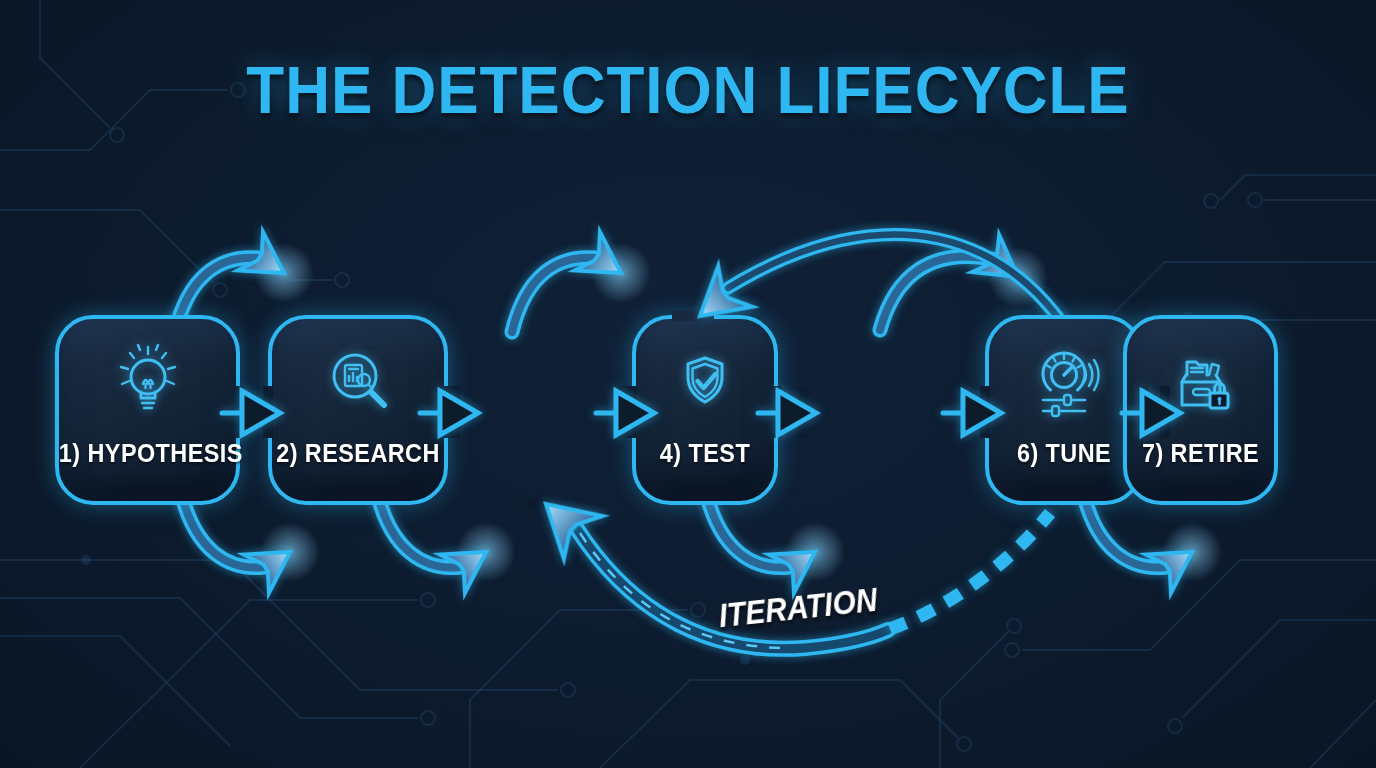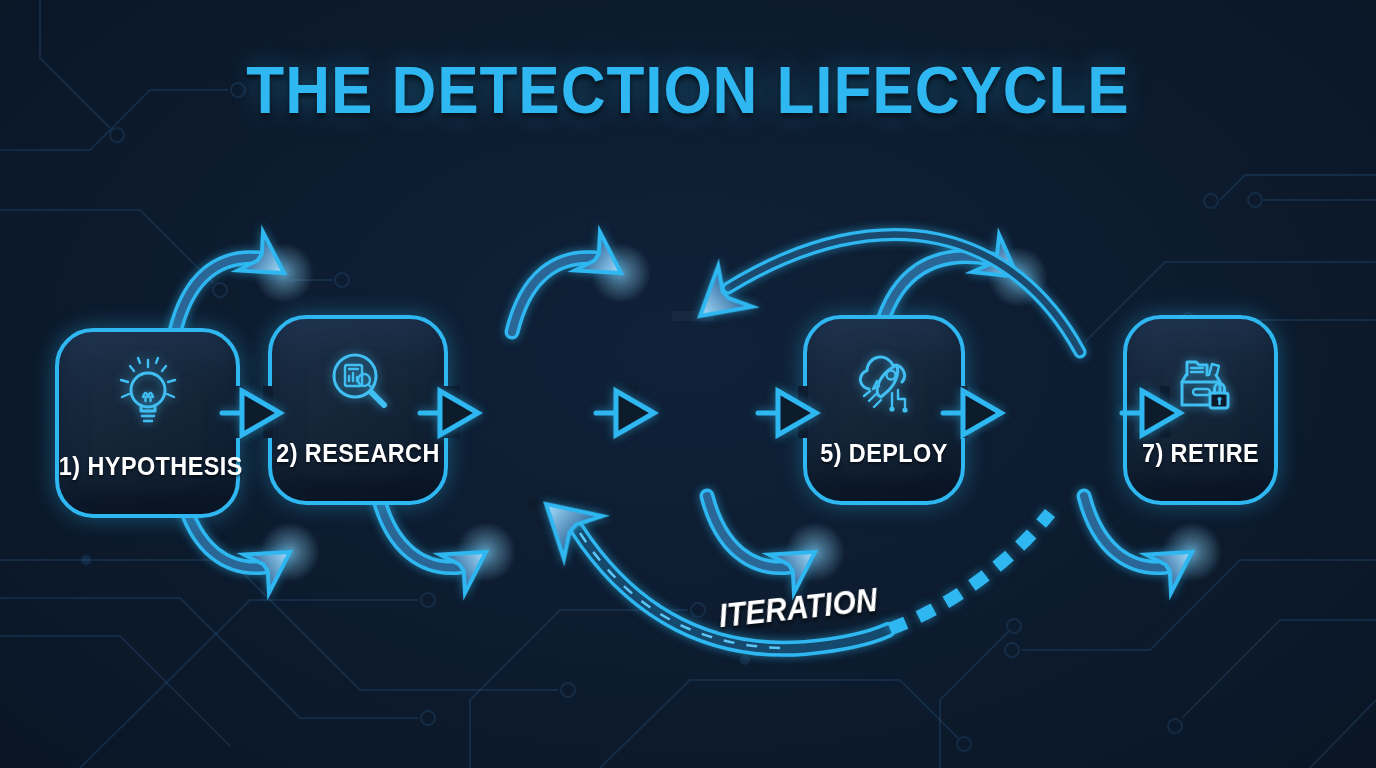--- a/index.html
+++ b/index.html
@@ -162,21 +162,21 @@
         <use href="#ah" class="head" transform="translate(1192 552) rotate(-33)"></use>
       </g>
       <g>
         <path class="it-o" d="M 577 529 C 635 618 715 655 805 648 C 838 645 868 639 888 630"></path>
         <path class="it-i" d="M 577 529 C 635 618 715 655 805 648 C 838 645 868 639 888 630"></path>
         <path class="it-dash-center" d="M 580 533 C 630 610 700 649 792 648"></path>
       </g>
     </g>
   </svg>
 
-  <div class="box" style="left:55px;width:185px;margin-top:13px;">
+  <div class="box" style="left:55px;width:185px;">
     <div class="ic">
       <svg width="96" height="96" viewBox="0 0 96 96">
         <circle class="icon-line" cx="48" cy="44" r="17"></circle>
         <path class="icon-line" d="M41 59 v6 h14 v-6"></path>
         <path class="icon-thin" d="M42 70 h12 M44 75 h8"></path>
         <path class="icon-thin" d="M43 51 q2.5 -8 5 0 q2.5 -8 5 0 M45.5 51 v4 M50.5 51 v4"></path>
         <path class="icon-thin" d="M48 21 V 14 M34 25 l-4 -5 M62 25 l4 -5 M28 36 l-7 -2 M68 36 l7 -2 M29 48 l-7 3 M67 48 l7 3 M40 17 l-2 -5 M56 17 l2 -5"></path>
       </svg>
     </div>
     <span class="lbl">1) HYPOTHESIS</span>
@@ -190,37 +190,48 @@
         <rect class="icon-thin" x="35" y="32" width="17" height="21" rx="2"></rect>
         <path class="icon-thin" d="M39 36 h9 M39 48 v-5 M43 48 v-8 M47 48 v-4"></path>
         <circle class="icon-thin" cx="54" cy="47" r="6"></circle>
         <path class="icon-thin" d="M58.5 51.5 l4 4"></path>
       </svg>
     </div>
     <span class="lbl">2) RESEARCH</span>
   </div>
 
 
-
-  <div class="box" style="left:803px;width:162px;">
-    <div class="ic">
-      <svg width="96" height="96" viewBox="0 0 96 96">
-        <path class="icon-line" d="M33 56 a9.5 9.5 0 0 1 -2 -18.5 a13.5 13.5 0 0 1 26 -5 a10 10 0 0 1 9 16.5"></path>
-        <path class="icon-line" d="M42 62 c-3 -9 3 -19 12 -26 l7 -4 c2 8 -1 18 -8 25 l-8 7 z"></path>
-        <circle class="icon-thin" cx="55" cy="42" r="4.5"></circle>
-        <path class="icon-thin" d="M43 53 l-6 3 4 -8"></path>
-        <path class="icon-thin" d="M33 68 l7 -7 M28 63 l6 -5 M38 74 l7 -7"></path>
-        <path class="icon-thin" d="M62 57 v9 h7 v8 M56 60 v13"></path>
-        <circle class="icon-fill" cx="69" cy="77" r="2.6"></circle>
-          <circle class="icon-fill" cx="56" cy="76" r="2.6"></circle>
-      </svg>
-    </div>
-    <span class="lbl">5) DEPLOY</span>
-  </div>
-
+  <div class="box" style="left:632px;width:146px;">
+    <div class="ic">
+      <svg width="96" height="96" viewBox="0 0 96 96">
+        <path class="icon-line" d="M48 25 l17 6 v13 c0 13 -7.5 20 -17 25 c-9.5 -5 -17 -12 -17 -25 v-13 Z"></path>
+        <path class="icon-thin" d="M48 31 l12.5 4.5 v9.5 c0 10 -5.5 15 -12.5 19 c-7 -4 -12.5 -9 -12.5 -19 v-9.5 Z"></path>
+        <path class="icon-thick" d="M40.5 48 l6 7 12 -14"></path>
+      </svg>
+    </div>
+    <span class="lbl">4) TEST</span>
+  </div>
+
+
+  <div class="box" style="left:985px;width:158px;">
+    <div class="ic">
+      <svg width="96" height="96" viewBox="0 0 96 96">
+        <path class="icon-line" d="M34.5 57 A 21 21 0 1 1 61.5 57"></path>
+        <path class="icon-thin" d="M48 21 v5 M59 24 l-2.5 4.5 M37 24 l2.5 4.5 M66 32 l-4.5 2.5 M30 32 l4.5 2.5"></path>
+        <circle class="icon-line" cx="48" cy="42" r="12.5"></circle>
+        <path class="icon-line" style="stroke-width:3.6" d="M48 42 l8 -8"></path>
+        <path class="icon-thin" d="M68 35 a14 14 0 0 1 0 14 M73 31 a20 20 0 0 1 0 22 M78 27 a27 27 0 0 1 0 30"></path>
+        <path class="icon-thin" d="M27 67 H47 M56 67 H69"></path>
+        <rect class="icon-thin" x="48" y="62" width="7" height="10" rx="2.5"></rect>
+        <path class="icon-thin" d="M27 78 H35 M44 78 H69"></path>
+        <rect class="icon-thin" x="36" y="73" width="7" height="10" rx="2.5"></rect>
+      </svg>
+    </div>
+    <span class="lbl">6) TUNE</span>
+  </div>
 
   <div class="box" style="left:1123px;width:155px;">
     <div class="ic">
       <svg width="96" height="96" viewBox="0 0 96 96">
         <path class="icon-line" d="M34 42 V29 h9 l3 3 h8 v10"></path>
         <path class="icon-thin" d="M38 35 h12 M38 39 h12"></path>
         <path class="icon-thin" d="M56 42 l3 -11 7 2 -2 8"></path>
         <path class="icon-line" d="M29 49 l4 -7 M67 49 l-4 -7"></path>
         <path class="icon-line" d="M29 49 H67 V72 H29 Z"></path>
         <rect class="icon-thin" x="40" y="56" width="17" height="6" rx="3"></rect>

